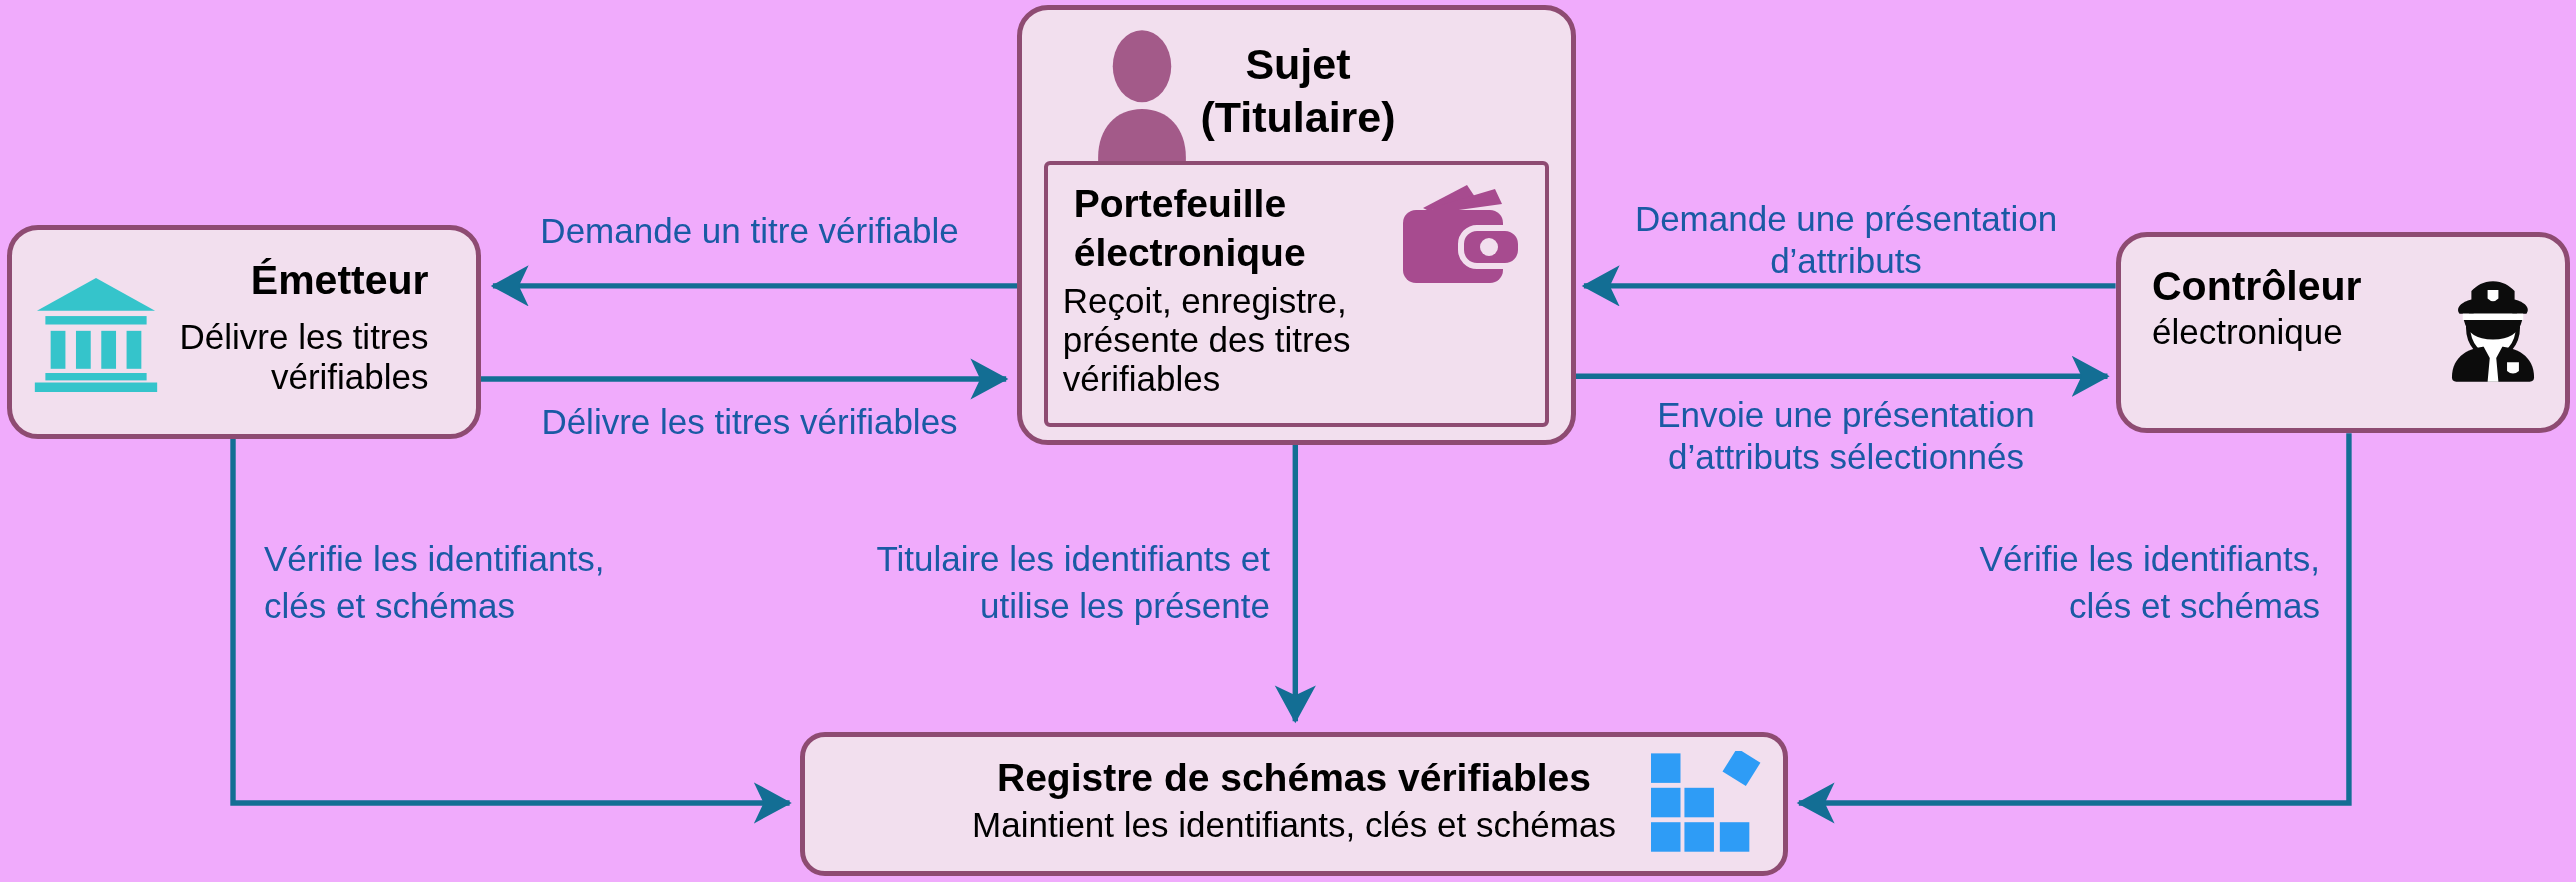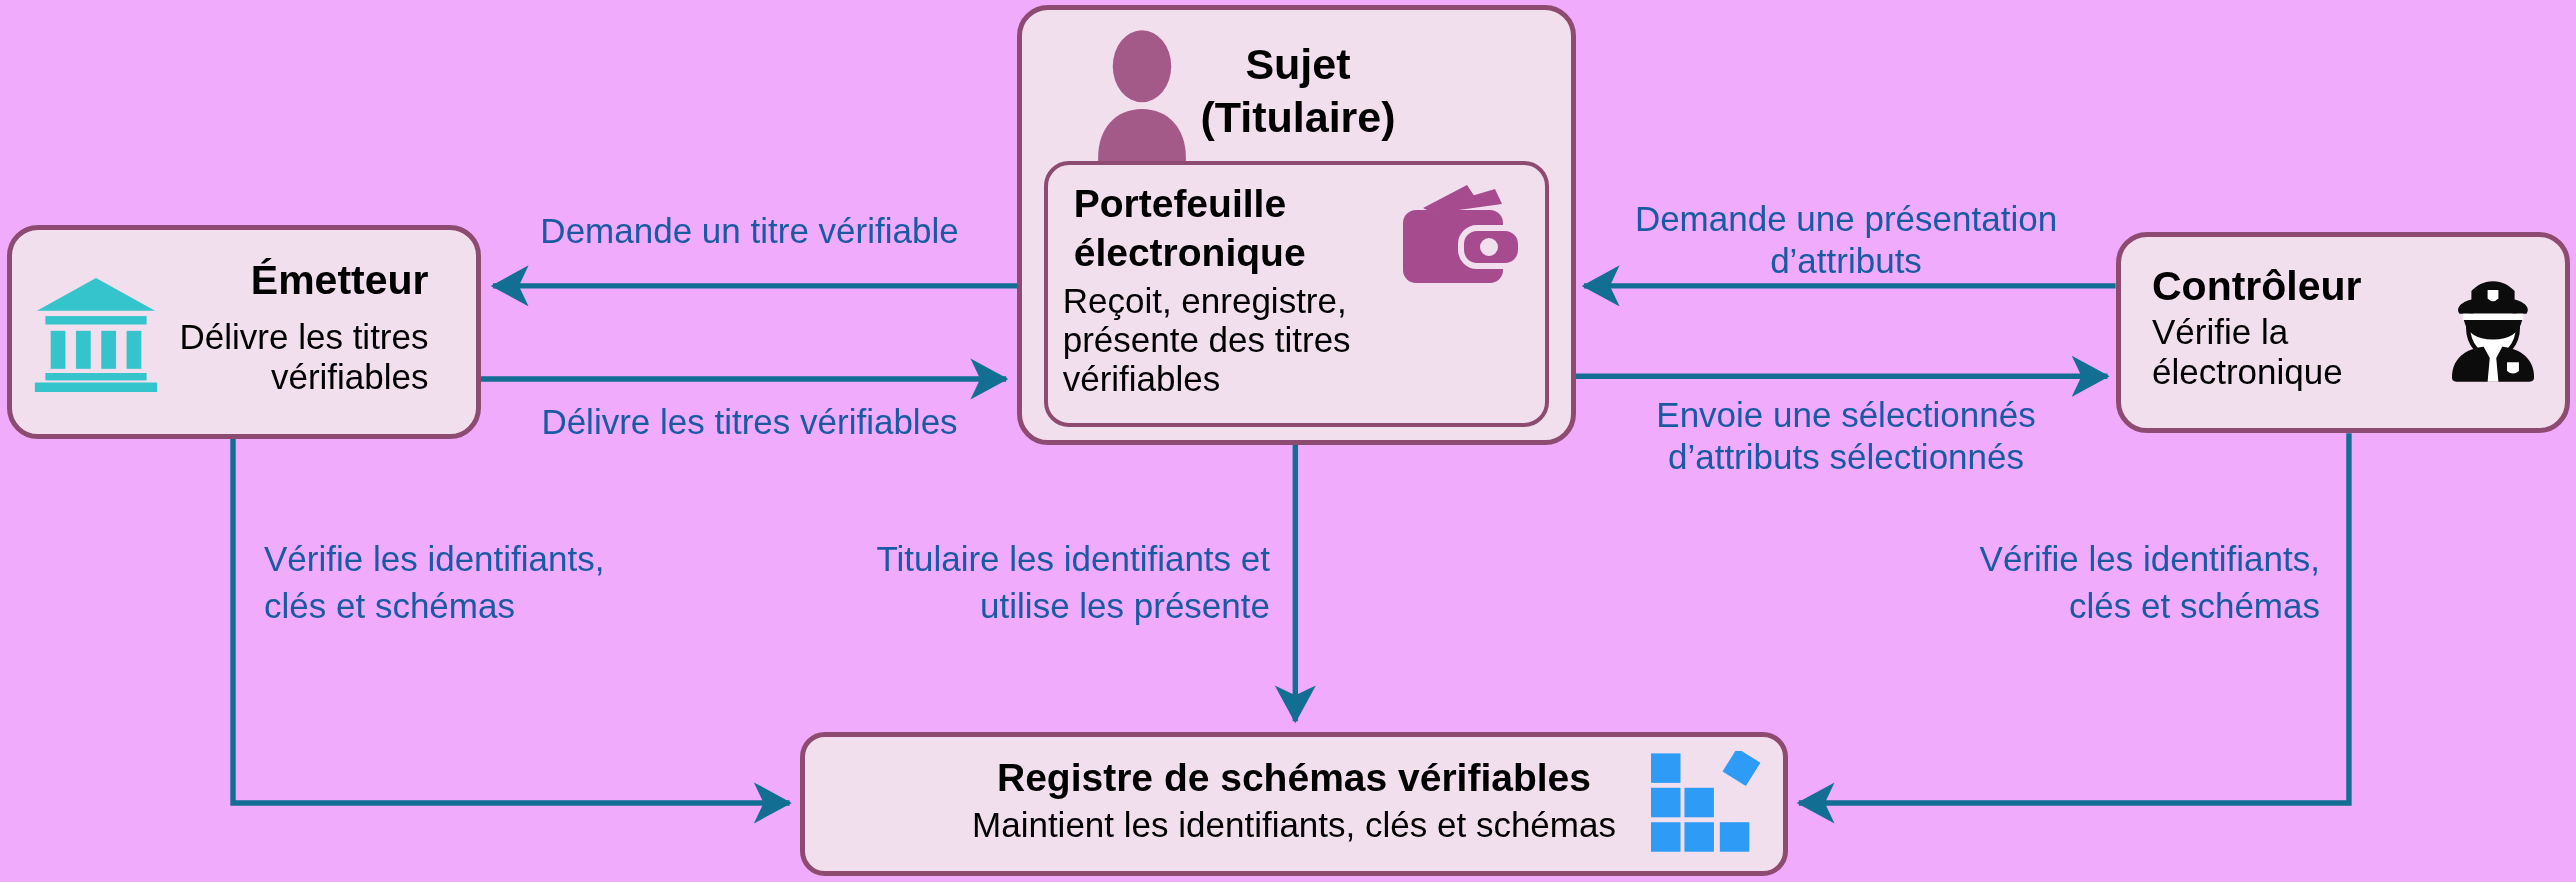--- a/index.html
+++ b/index.html
@@ -15,21 +15,21 @@
     position:absolute;
     background:#F2DFEE;
     border:5.4px solid #8E4B72;
     border-radius:31px;
     box-sizing:border-box;
   }
   .node-inner{
     position:absolute;
     background:#F2DFEE;
     border:4.9px solid #8E4B72;
-    border-radius:25px;
+    border-radius:6px;
     box-sizing:border-box;
   }
   .node-title{font-weight:bold;color:#000;}
   .node-desc{font-weight:normal;color:#000;}
   .abs{position:absolute;}
   
   .edge-label{
     position:absolute;
     color:#1A5AA4;
     font-size:35px;
@@ -118,21 +118,20 @@
     <div class="abs right" style="left:125px;top:24px;width:292px;">
       <div class="node-title" style="font-size:41px;line-height:52px;">Émetteur</div>
       <div class="node-desc" style="font-size:35px;line-height:40px;margin-top:11px;">Délivre les titres</div>
       <div class="node-desc" style="font-size:35px;line-height:40px;">vérifiables</div>
     </div>
   </div>
 
   <div class="node" style="left:2116px;top:232px;width:454px;height:201px;">
     <div class="abs left" style="left:31px;top:23px;width:282px;">
       <div class="node-title" style="font-size:41px;line-height:52px;">Contrôleur</div>
-      <div class="node-desc" style="font-size:35px;line-height:40px;">Vérifie la</div>
       <div class="node-desc" style="font-size:35px;line-height:40px;">électronique</div>
     </div>
     <span class="abs" style="left:318px;top:37px;width:108px;height:116px;">
       <svg viewBox="0 0 100 100" width="108" height="116">
         <ellipse cx="50" cy="46" rx="23" ry="27" fill="#ffffff" stroke="#0C0C0C" stroke-width="4"></ellipse>
         <path d="M50,3 C41,3 35,7 30,12 L30,20 C21,22 15,28 19,33 L81,33 C85,28 79,22 70,20 L70,12 C65,7 59,3 50,3 Z" fill="#0C0C0C"></path>
         <path d="M45,11 h10 v8 q-5,5 -10,0 z" fill="#ffffff"></path>
         <rect x="22" y="33" width="56" height="6" fill="#ffffff"></rect>
         <path d="M23,39 L77,39 Q73,57 50,57 Q27,57 23,39 Z" fill="#0C0C0C"></path>
         <path d="M12,92 C12,73 27,63 50,63 C73,63 88,73 88,92 Q88,96 84,96 L16,96 Q12,96 12,92 Z" fill="#0C0C0C"></path>
@@ -169,21 +168,21 @@
   <div class="edge-label center" style="left:487px;top:401px;width:525px;">
     <div>Délivre les titres vérifiables</div>
   </div>
 
   <div class="edge-label center" style="left:1597px;top:198px;width:498px;">
     <div>Demande une présentation</div>
     <div>d’attributs</div>
   </div>
 
   <div class="edge-label center" style="left:1597px;top:394px;width:498px;">
-    <div>Envoie une sélectionnés</div>
+    <div>Envoie une présentation</div>
     <div>d’attributs sélectionnés</div>
   </div>
 
   <div class="edge-label left" style="left:264px;top:535px;line-height:47px;">
     <div>Vérifie les identifiants,</div>
     <div>clés et schémas</div>
   </div>
 
   <div class="edge-label right" style="left:734px;top:535px;width:536px;line-height:47px;">
     <div>Titulaire les identifiants et</div>

